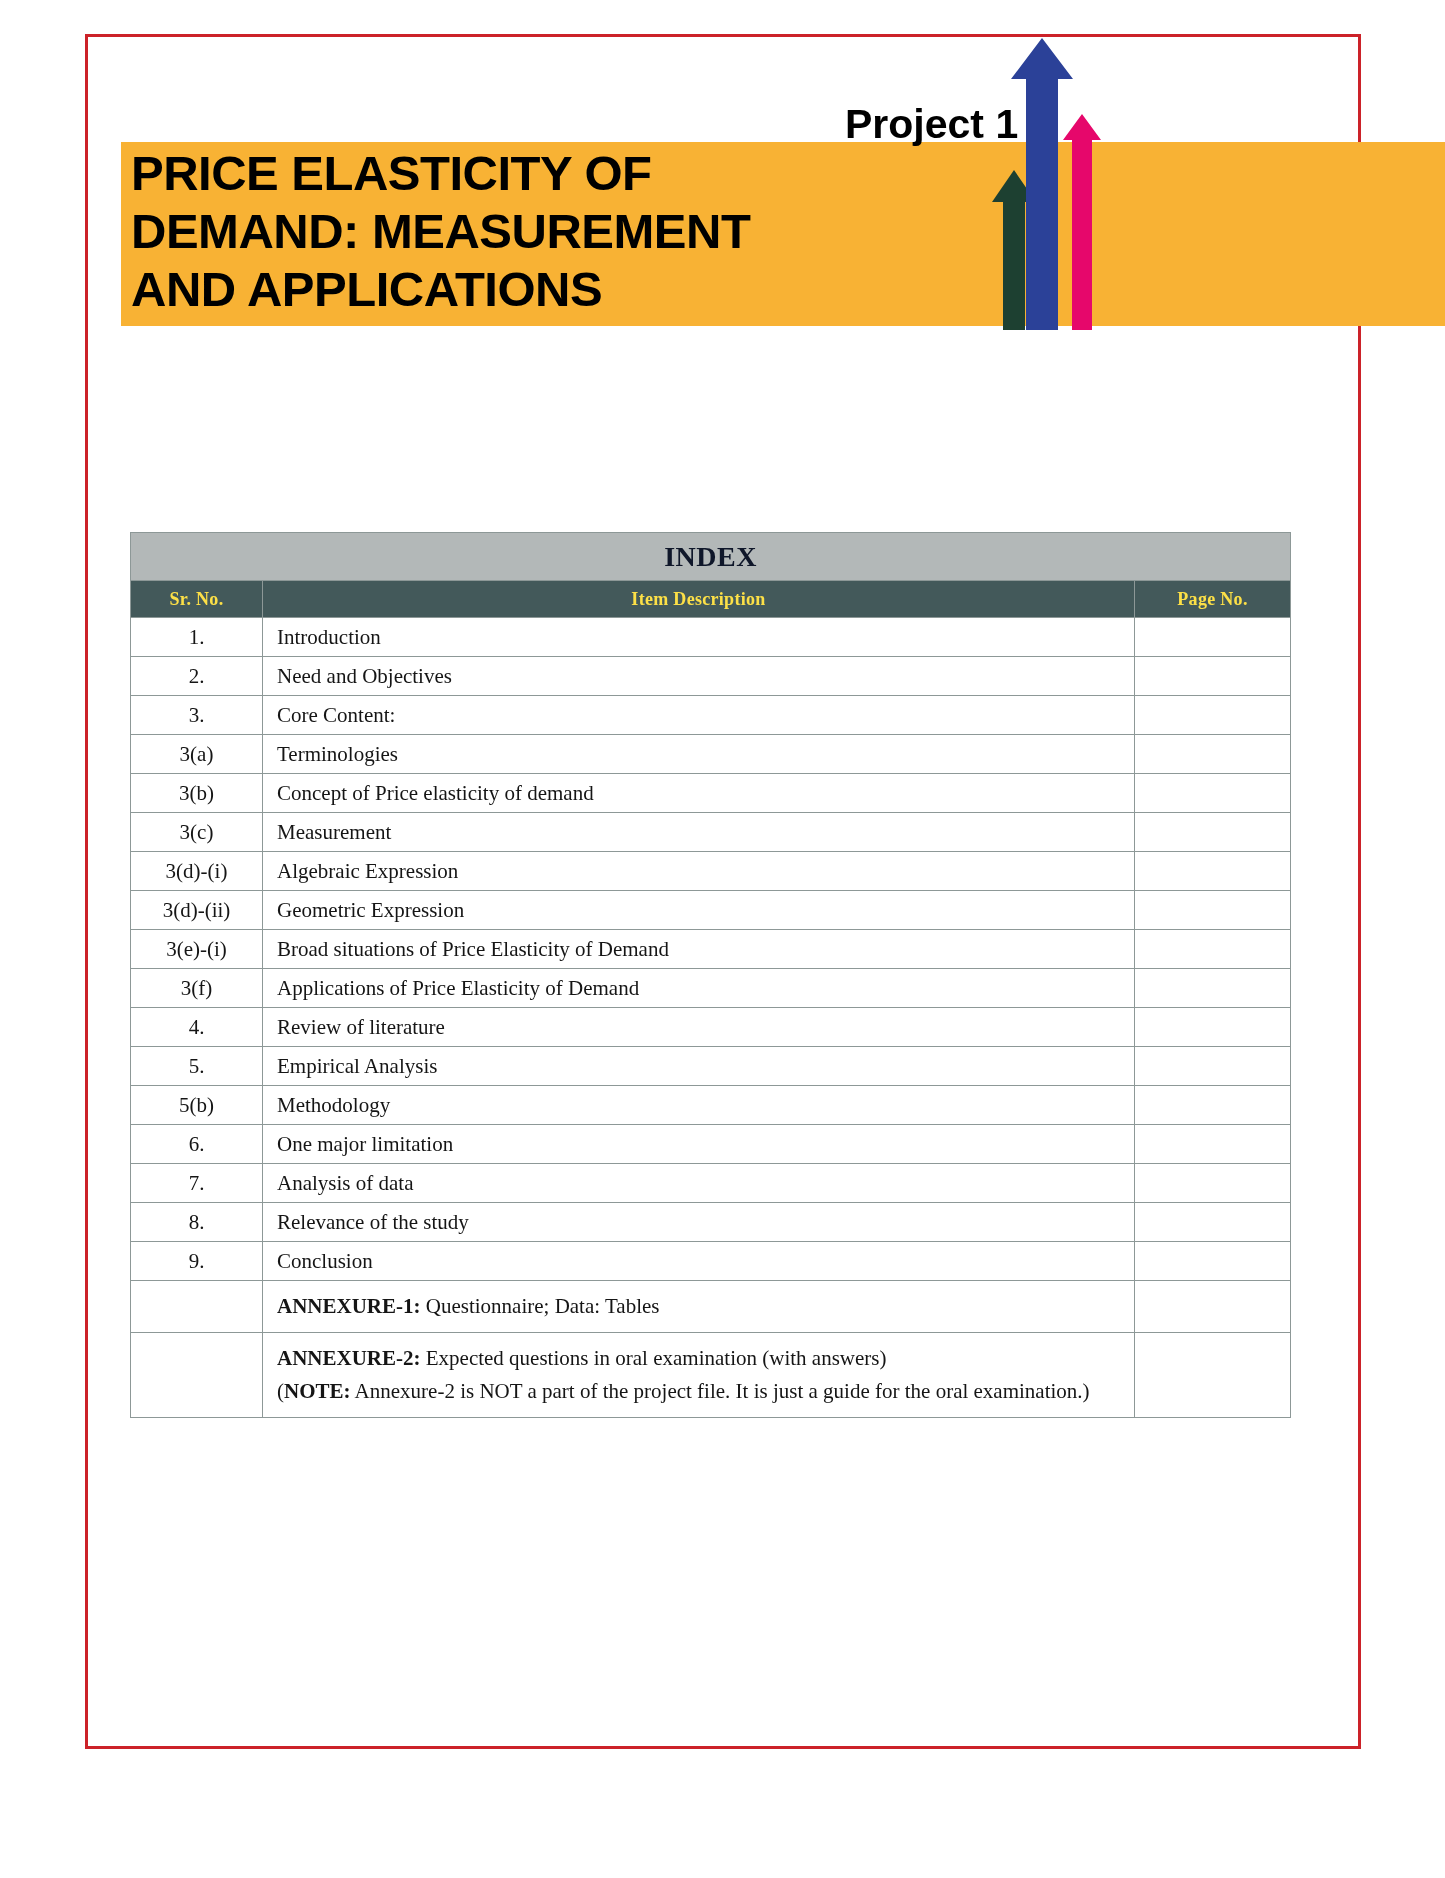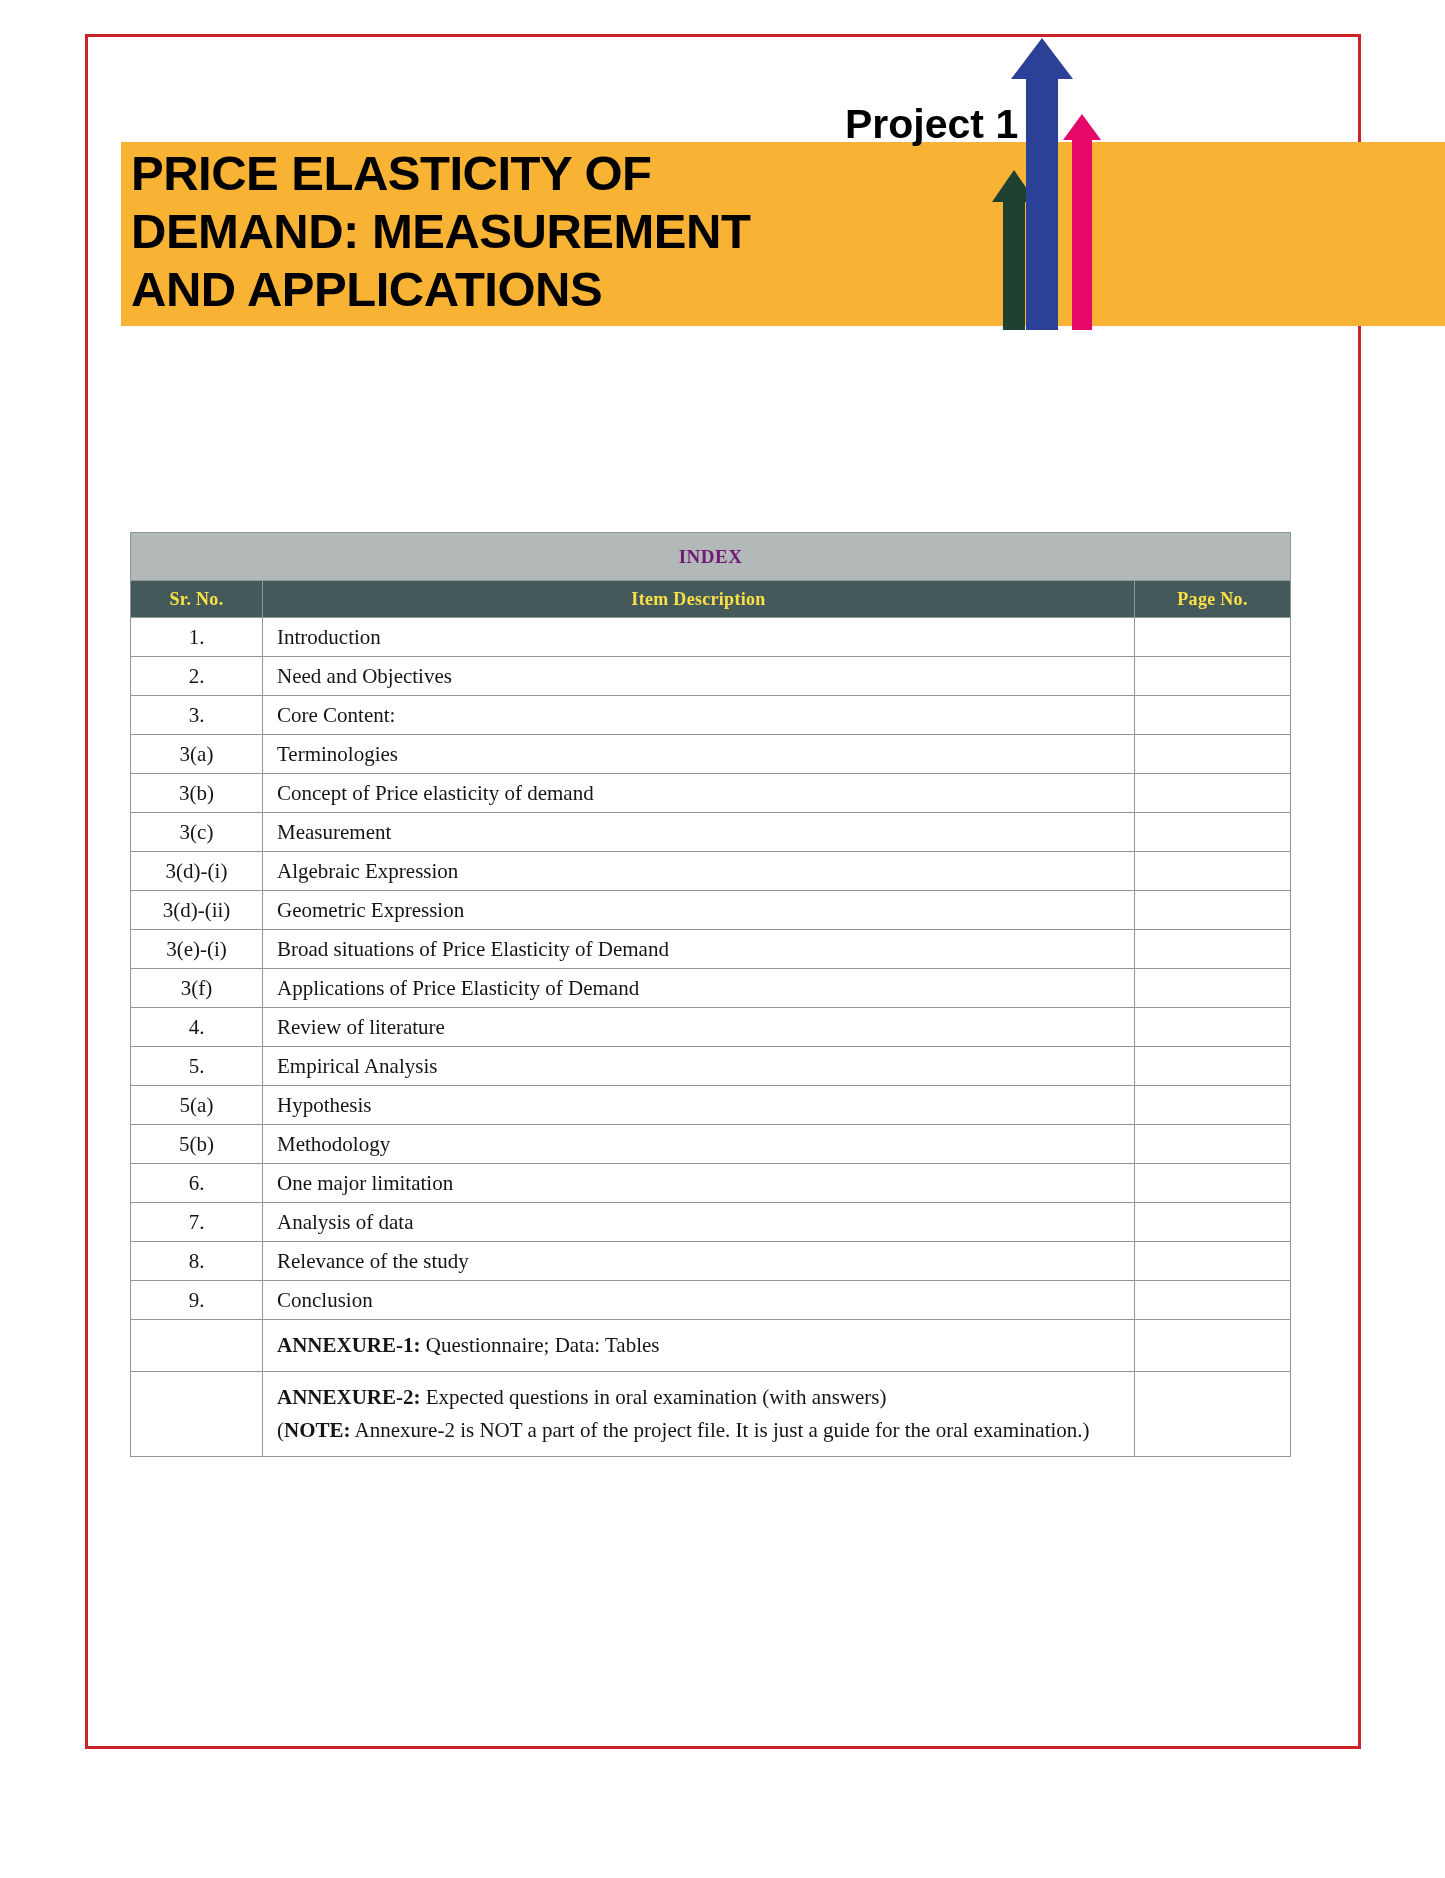--- a/index.html
+++ b/index.html
@@ -96,25 +96,25 @@
   #index-table col.c-desc { width: 872px; }
   #index-table col.c-page { width: 156px; }
 
   #index-table td, #index-table th {
     border: 1px solid #8d9897;
     vertical-align: middle;
   }
 
   .index-banner-cell {
     background: #b3b8b8;
-    color: #701a75;
+    color: #0f172a;
     text-align: center;
     font-family: "Liberation Serif", serif;
     font-weight: bold;
-    font-size: 19px;
+    font-size: 28px;
     height: 48px;
     letter-spacing: 0.5px;
   }
 
   .col-head {
     background: #43595a;
     color: #fde047;
     text-align: center;
     font-family: "Liberation Serif", serif;
     font-weight: bold;
@@ -252,25 +252,20 @@
           <td class="cell-sr">4.</td>
           <td class="cell-desc">Review of literature</td>
           <td class="cell-page"></td>
         </tr>
         <tr>
           <td class="cell-sr">5.</td>
           <td class="cell-desc">Empirical Analysis</td>
           <td class="cell-page"></td>
         </tr>
         <tr>
-          <td class="cell-sr">5(a)</td>
-          <td class="cell-desc">Hypothesis</td>
-          <td class="cell-page"></td>
-        </tr>
-        <tr>
           <td class="cell-sr">5(b)</td>
           <td class="cell-desc">Methodology</td>
           <td class="cell-page"></td>
         </tr>
         <tr>
           <td class="cell-sr">6.</td>
           <td class="cell-desc">One major limitation</td>
           <td class="cell-page"></td>
         </tr>
         <tr>

